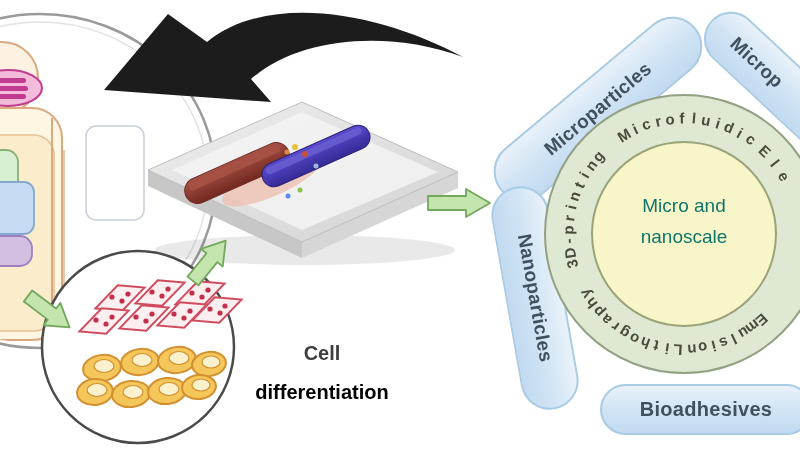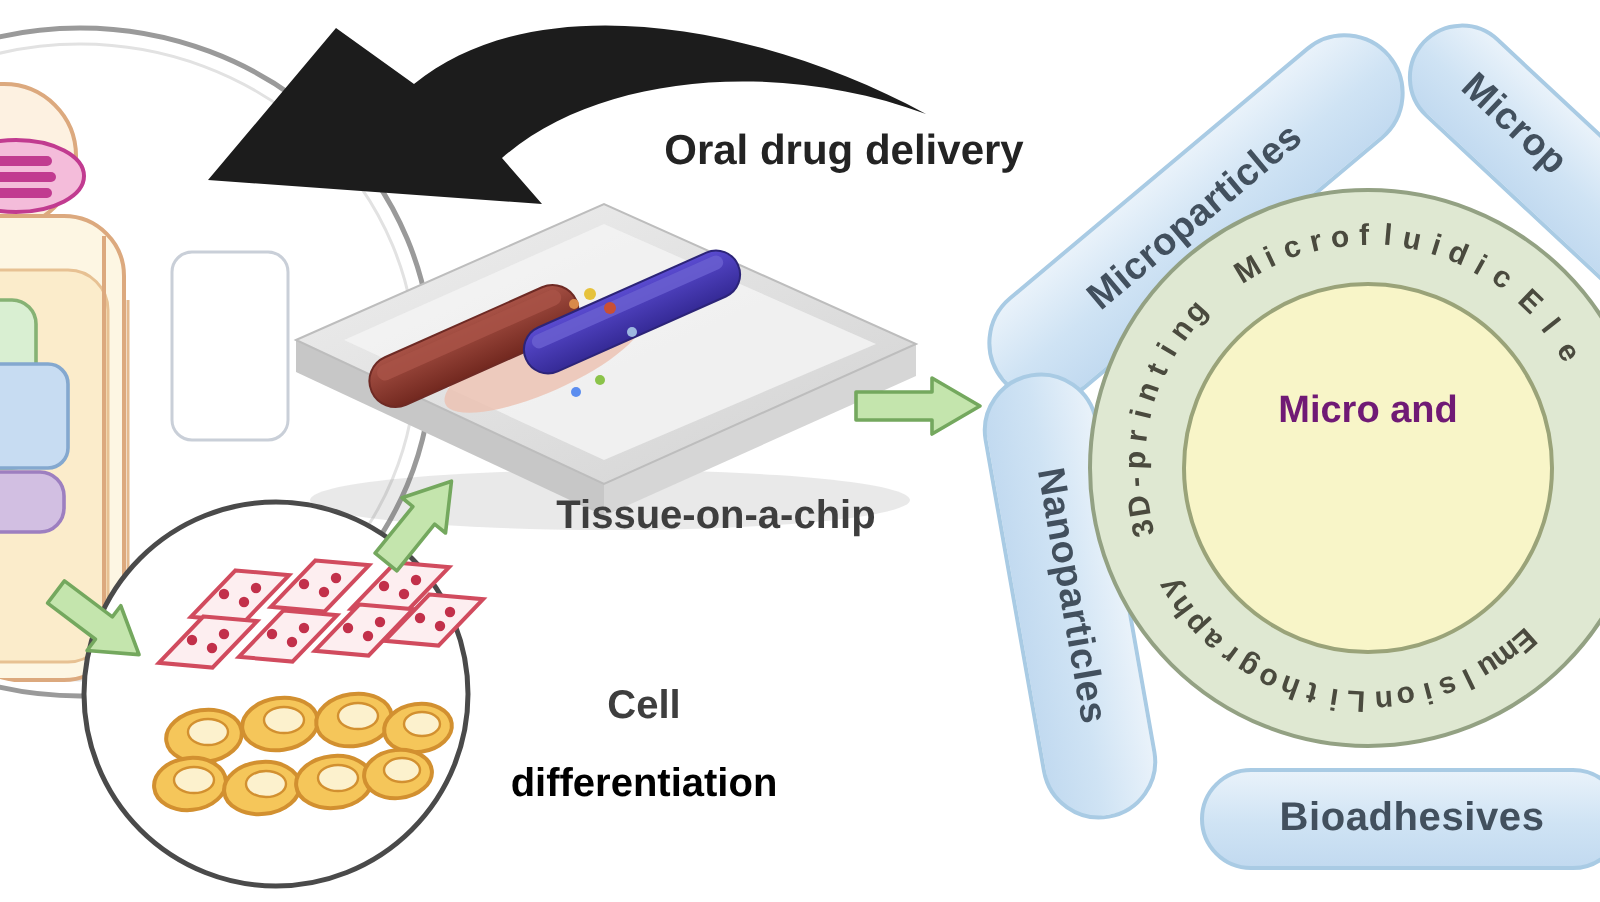--- a/index.html
+++ b/index.html
@@ -20,21 +20,21 @@
                justify-content:flex-start;padding-left:28px;box-sizing:border-box;}
   .pill-nanoparticles{left:422px;top:269px;width:222px;height:54px;transform:rotate(80deg);}
   .pill-bioadhesives{left:600px;top:384px;width:208px;height:47px;font-size:20px;}
   .ring-outer{position:absolute;left:544px;top:94px;width:280px;height:280px;border-radius:50%;
               background:#dfe8d2;border:2px solid #93a183;box-sizing:border-box;}
   .ring-inner{position:absolute;left:591px;top:141px;width:186px;height:186px;border-radius:50%;
               background:#f8f5c8;border:2px solid #9aa379;box-sizing:border-box;}
   .ring-words{position:absolute;left:0;top:0;width:800px;height:451px;pointer-events:none;}
   .ring-char{position:absolute;font-size:15px;font-weight:600;color:#4a4a3e;}
   .center-text{position:absolute;left:591px;top:190px;width:186px;text-align:center;
-               font-size:19px;font-weight:700;color:#701a75;line-height:31px;}
+               font-size:19px;font-weight:400;color:#0f766e;line-height:31px;}
 </style>
 </head>
 <body>
 
 <div class="stage">
 
   <svg width="800" height="451" viewBox="0 0 800 451">
     <defs>
       <linearGradient id="chipGrad" x1="0" y1="0" x2="1" y2="1">
         <stop offset="0" stop-color="#efefef"></stop>
@@ -163,22 +163,20 @@
 
     <path d="M104,90 L168,14 L207,42 C268,-8 380,12 463,57 C390,30 300,36 251,79 L271,102 Z" fill="#1c1c1c"></path>
 
     <g fill="#c4e5ad" stroke="#74a85e" stroke-width="1.8" stroke-linejoin="round">
       <use href="#gArrow" transform="translate(28,296) rotate(37)"></use>
       <use href="#gArrow" transform="translate(193,281) rotate(-51)"></use>
       <use href="#gArrowLong" transform="translate(428,203)"></use>
     </g>
   </svg>
 
-  <div class="label label-oral">Oral drug delivery</div>
-  <div class="label label-chip">Tissue-on-a-chip</div>
   <div class="label label-cell1">Cell</div>
   <div class="label label-cell2">differentiation</div>
 
   <div class="pill pill-microparticles">
     <span>Microparticles</span>
   </div>
   <div class="pill pill-microp">
     <span>Microp</span>
   </div>
   <div class="pill pill-nanoparticles">
@@ -229,18 +227,19 @@
       <span class="ring-char" style="left: 634.244px; top: 338.787px; transform: translate(-50%, -50%) rotate(205.4deg);">o</span>
       <span class="ring-char" style="left: 624.256px; top: 333.431px; transform: translate(-50%, -50%) rotate(211deg);">g</span>
       <span class="ring-char" style="left: 614.838px; top: 327.127px; transform: translate(-50%, -50%) rotate(216.6deg);">r</span>
       <span class="ring-char" style="left: 606.08px; top: 319.933px; transform: translate(-50%, -50%) rotate(222.2deg);">a</span>
       <span class="ring-char" style="left: 598.067px; top: 311.92px; transform: translate(-50%, -50%) rotate(227.8deg);">p</span>
       <span class="ring-char" style="left: 590.873px; top: 303.162px; transform: translate(-50%, -50%) rotate(233.4deg);">h</span>
       <span class="ring-char" style="left: 584.569px; top: 293.744px; transform: translate(-50%, -50%) rotate(239deg);">y</span>
     </div>
   <div class="center-text">
     <div>Micro and</div>
+    <div>nanoscale</div>
   </div>
 
   <div class="pill pill-bioadhesives">
     <span>Bioadhesives</span>
   </div>
 </div>
 
 </body></html>

